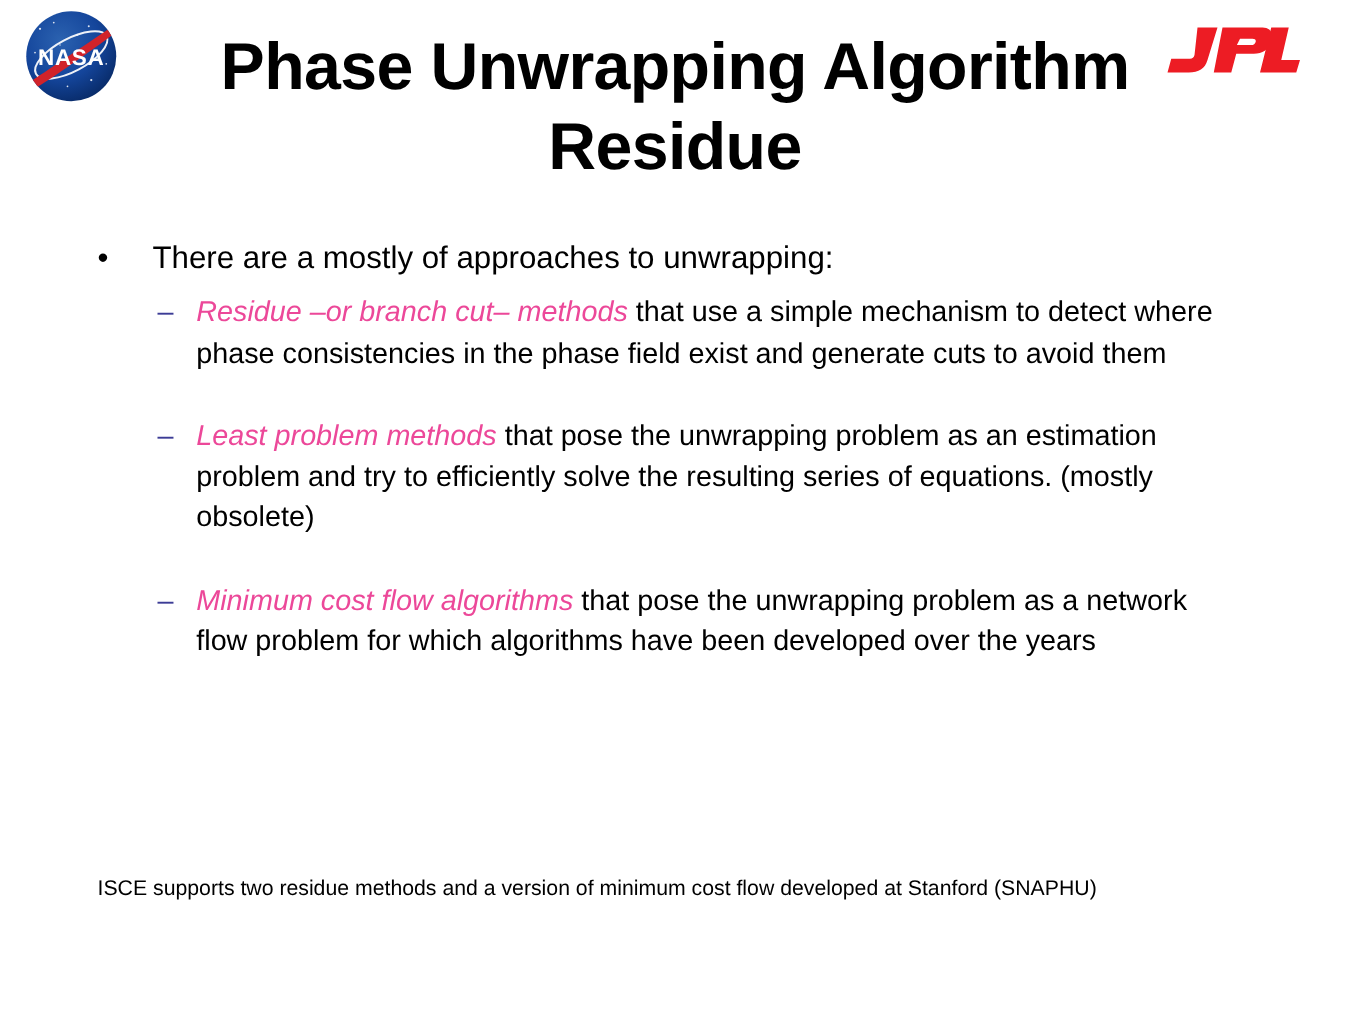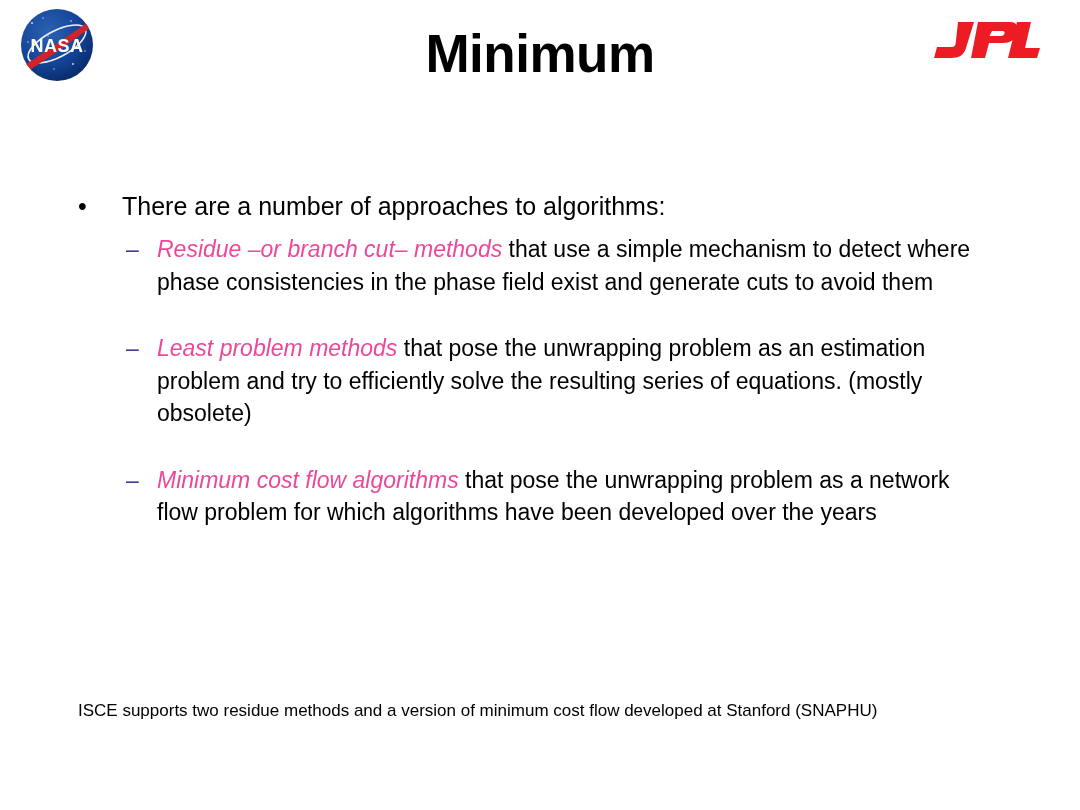--- a/index.html
+++ b/index.html
@@ -164,28 +164,29 @@
 
         <path d="M50 8 L82 8 C88 8 91 12 89 19 C87 26 82 29 75 29 L61 29 L57 44 L43 44 Z
                  M64 17 L61.5 22 L73 22 C75 22 76 21 76.5 19.5 C77 18 76 17 74 17 Z"></path>
 
         <path d="M89 8 L103 8 L97 34 L112 34 L109 44 L80 44 Z"></path>
       </g>
     </svg>
   </div>
 
   <div class="title">
-    <div>Minimum</div>
+    <div>Phase Unwrapping Algorithm</div>
+    <div>Residue</div>
   </div>
 
   <div class="body-area">
 
     <div class="bullet-l1">
       <span class="marker">•</span>
-      <span>There are a number of approaches to algorithms:</span>
+      <span>There are a mostly of approaches to unwrapping:</span>
     </div>
 
     <div class="bullet-l2">
       <span class="marker">–</span>
       <span class="lead">Residue –or branch cut– methods</span><span> that use a simple mechanism to detect where phase consistencies in the phase field exist and generate cuts to avoid them</span>
     </div>
 
     <div class="bullet-l2">
       <span class="marker">–</span>
       <span class="lead">Least problem methods</span><span> that pose the unwrapping problem as an estimation problem and try to efficiently solve the resulting series of equations. (mostly obsolete)</span>

